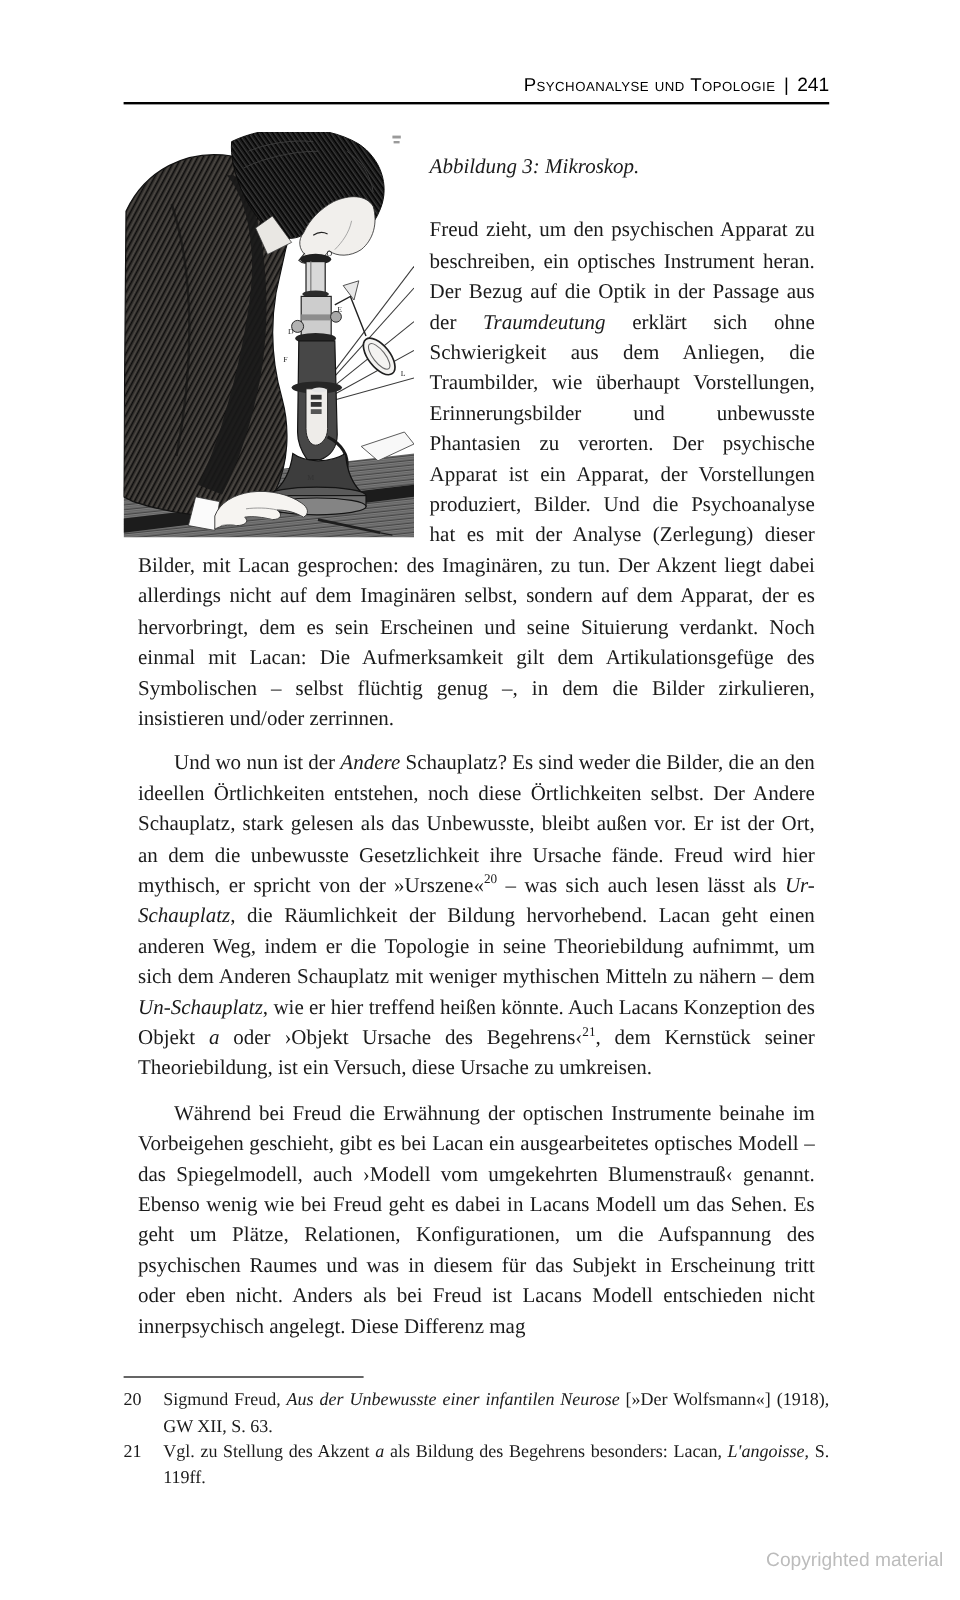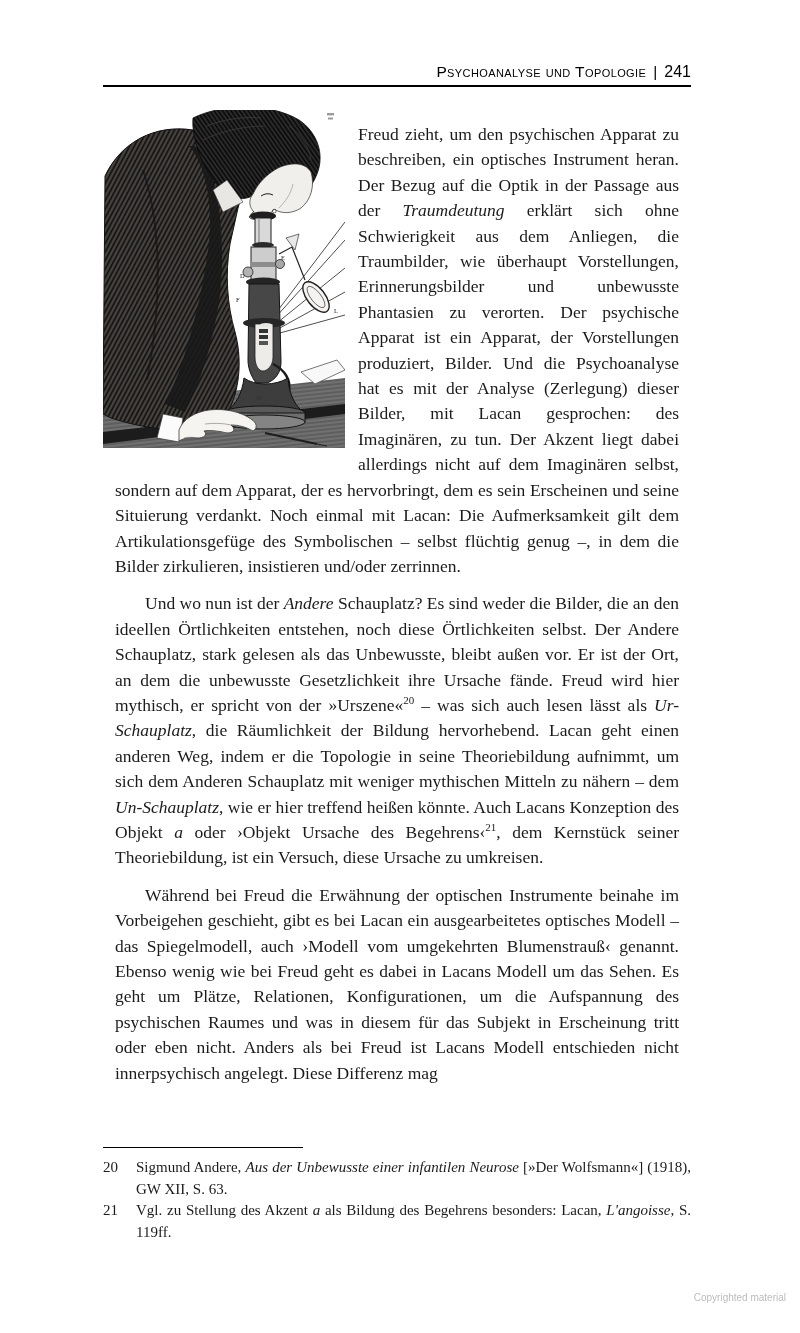--- a/index.html
+++ b/index.html
@@ -39,21 +39,21 @@
   .footnotes{
     position:absolute; top:1147px; left:103px; width:588px;
     font-size:15px; line-height:21.5px;
   }
   .fn-rule{width:200px; border-top:1.5px solid var(--rule,#000); margin:0 0 9px 0;}
   .fn-row{display:flex;}
   .fn-num{flex:none; width:33px;}
   .fn-text{flex:1; text-align:justify; hyphens:auto; -webkit-hyphens:auto;}
   .watermark{
     position:absolute; top:1292px; right:14px;
-    font-family:"Liberation Sans", sans-serif; font-size:10px;
+    font-family:"Liberation Sans", sans-serif; font-size:16px;
     color:var(--watermark,#bcbcbc);
   }
 </style>
 </head>
 <body>
 
 <div class="page">
 
   <div class="running-head">
     <span class="running-title">Psychoanalyse und Topologie</span><span class="head-sep">|</span><span class="page-num">241</span>
@@ -154,34 +154,35 @@
           <text x="169" y="103">O</text>
           <text x="178" y="150">E</text>
           <text x="137" y="168">D</text>
           <text x="133" y="192">F</text>
           <text x="231" y="203">L</text>
           <text x="153" y="290" fill="#333">M</text>
         </g>
       </svg>
     </div>
 
+    <p class="fig-caption">Abbildung 3: Mikroskop.</p>
 
     <div>
         <p class="para"><span>Freud zieht, um den psychischen Apparat zu beschreiben, ein optisches Instrument heran. Der Bezug auf die Optik in der Passage aus der </span><em>Traumdeutung</em><span> erklärt sich ohne Schwierigkeit aus dem Anliegen, die Traumbilder, wie überhaupt Vorstellungen, Erinnerungsbilder und unbewusste Phantasien zu verorten. Der psychische Apparat ist ein Apparat, der Vorstellungen produziert, Bilder. Und die Psychoanalyse hat es mit der Analyse (Zerlegung) dieser Bilder, mit Lacan gesprochen: des Imaginären, zu tun. Der Akzent liegt dabei allerdings nicht auf dem Imaginären selbst, sondern auf dem Apparat, der es hervorbringt, dem es sein Erscheinen und seine Situierung verdankt. Noch einmal mit Lacan: Die Aufmerksamkeit gilt dem Artikulationsgefüge des Symbolischen – selbst flüchtig genug –, in dem die Bilder zirkulieren, insistieren und/oder zerrinnen.</span></p>
         <p class="para indent"><span>Und wo nun ist der </span><em>Andere</em><span> Schauplatz? Es sind weder die Bilder, die an den ideellen Örtlichkeiten entstehen, noch diese Örtlichkeiten selbst. Der Andere Schauplatz, stark gelesen als das Unbewusste, bleibt außen vor. Er ist der Ort, an dem die unbewusste Gesetzlichkeit ihre Ursache fände. Freud wird hier mythisch, er spricht von der »Urszene«</span><sup class="fnref">20</sup><span> – was sich auch lesen lässt als </span><em>Ur-Schauplatz</em><span>, die Räumlichkeit der Bildung hervorhebend. Lacan geht einen anderen Weg, indem er die Topologie in seine Theoriebildung aufnimmt, um sich dem Anderen Schauplatz mit weniger mythischen Mitteln zu nähern – dem </span><em>Un-Schauplatz</em><span>, wie er hier treffend heißen könnte. Auch Lacans Konzeption des Objekt </span><em>a</em><span> oder ›Objekt Ursache des Begehrens‹</span><sup class="fnref">21</sup><span>, dem Kernstück seiner Theoriebildung, ist ein Versuch, diese Ursache zu umkreisen.</span></p>
         <p class="para indent"><span>Während bei Freud die Erwähnung der optischen Instrumente beinahe im Vorbeigehen geschieht, gibt es bei Lacan ein ausgearbeitetes optisches Modell – das Spiegelmodell, auch ›Modell vom umgekehrten Blumenstrauß‹ genannt. Ebenso wenig wie bei Freud geht es dabei in Lacans Modell um das Sehen. Es geht um Plätze, Relationen, Konfigurationen, um die Aufspannung des psychischen Raumes und was in diesem für das Subjekt in Erscheinung tritt oder eben nicht. Anders als bei Freud ist Lacans Modell entschieden nicht innerpsychisch angelegt. Diese Differenz mag</span></p>
       </div>
   </div>
 
   <div class="footnotes">
     <div class="fn-rule"></div>
     <div>
         <div class="fn-row">
           <span class="fn-num">20</span>
-          <span class="fn-text"><span>Sigmund Andere, </span><em>Aus der Unbewusste einer infantilen Neurose</em><span> [»Der Wolfsmann«] (1918), GW XII, S. 63.</span></span>
+          <span class="fn-text"><span>Sigmund Freud, </span><em>Aus der Unbewusste einer infantilen Neurose</em><span> [»Der Wolfsmann«] (1918), GW XII, S. 63.</span></span>
         </div>
         <div class="fn-row">
           <span class="fn-num">21</span>
           <span class="fn-text"><span>Vgl. zu Stellung des Akzent </span><em>a</em><span> als Bildung des Begehrens besonders: Lacan, </span><em>L'angoisse</em><span>, S. 119ff.</span></span>
         </div>
       </div>
   </div>
 
   <div class="watermark">Copyrighted material</div>
 </div>

